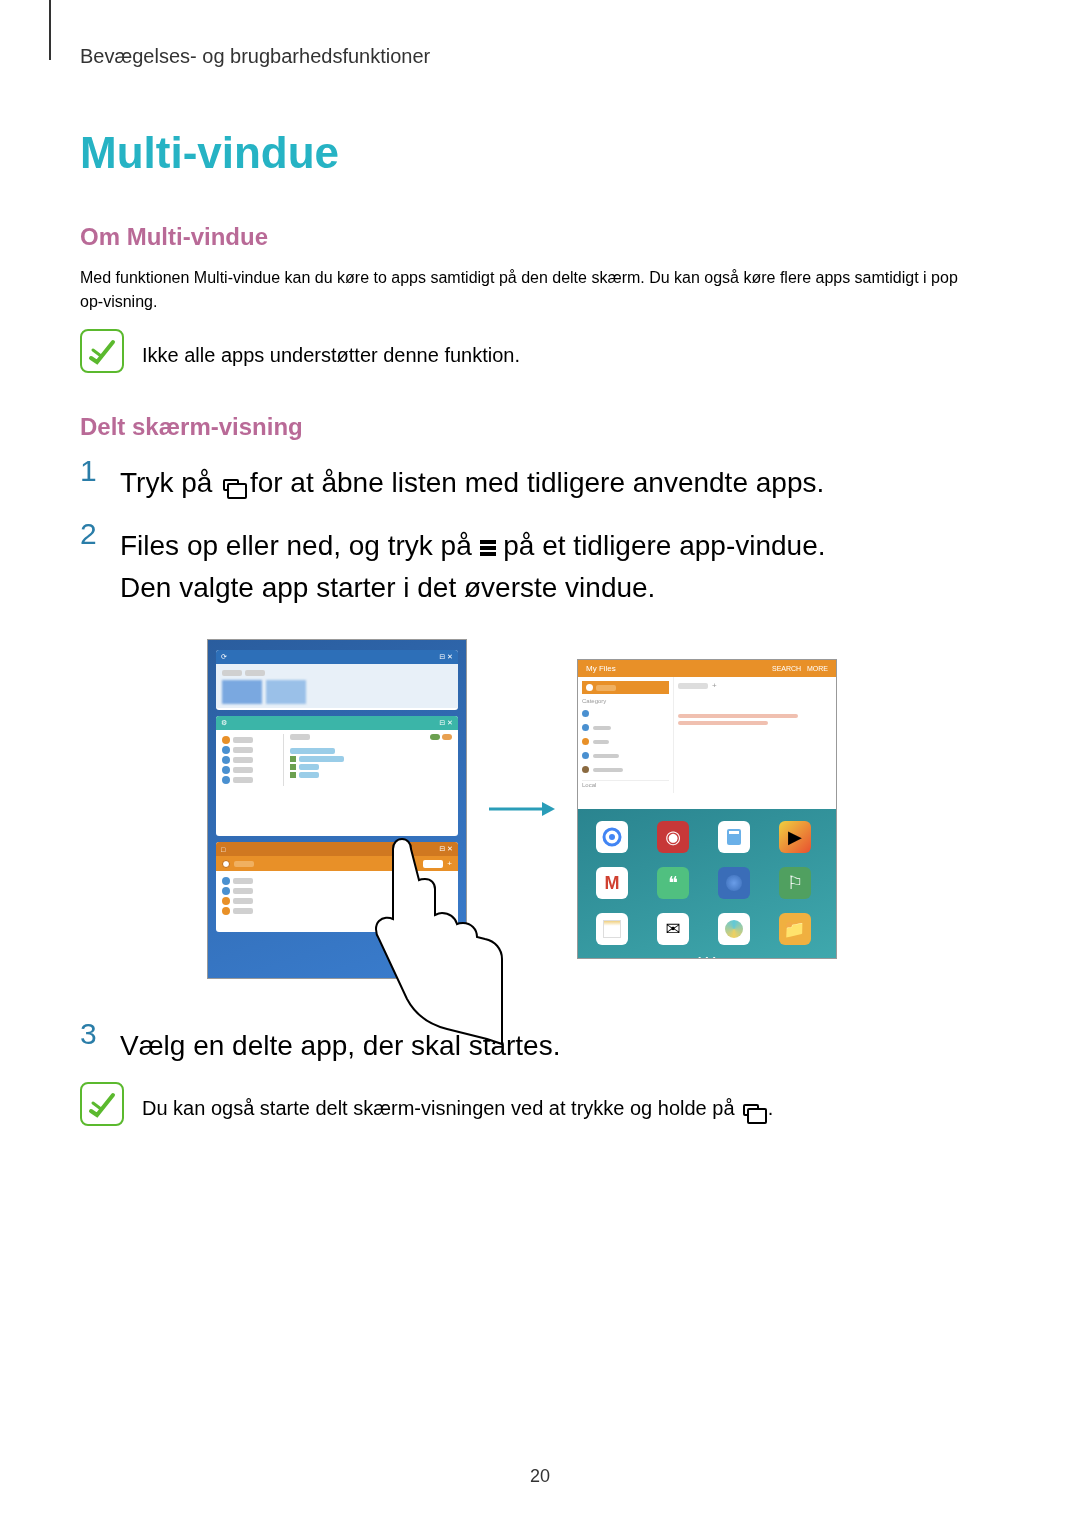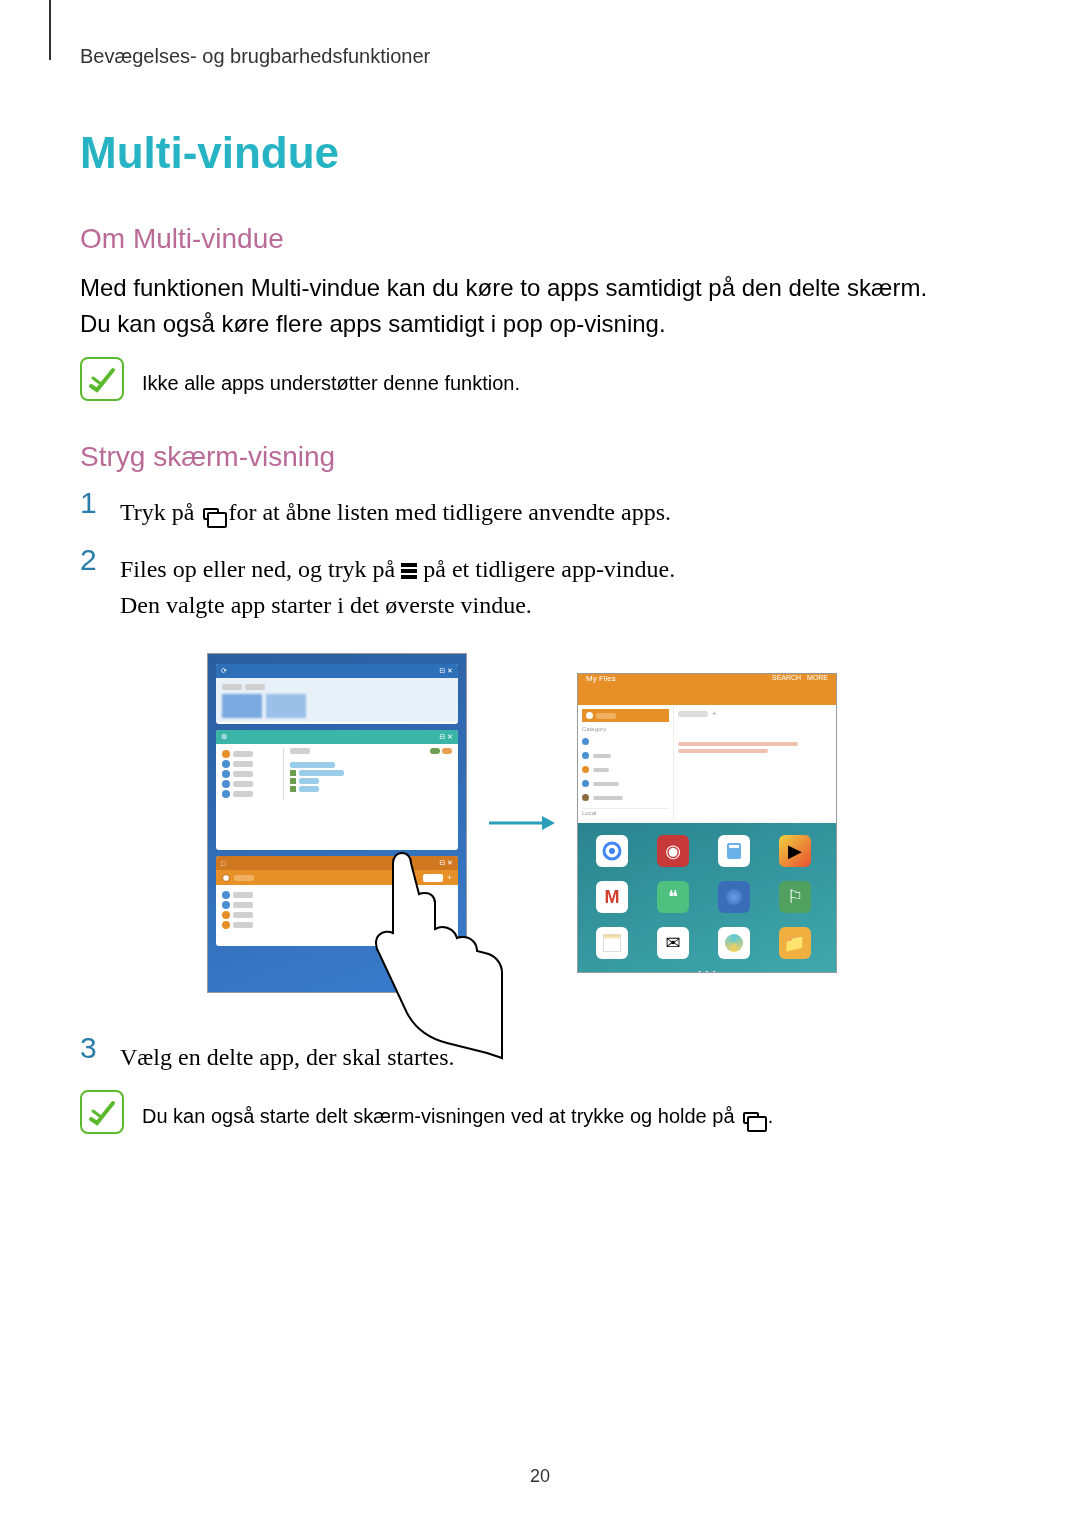--- a/index.html
+++ b/index.html
@@ -27,27 +27,27 @@
       color: #333;
       margin-bottom: 60px;
     }
     .title {
       font-size: 44px;
       font-weight: bold;
       color: #26b3c4;
       margin-bottom: 45px;
     }
     .section-heading {
-      font-size: 28px;
-      font-weight: normal;
+      font-size: 24px;
+      font-weight: bold;
       color: #b96a97;
       margin-bottom: 15px;
     }
     .body-text {
-      font-size: 24px;
+      font-size: 16px;
       line-height: 1.5;
       color: #000;
       margin-bottom: 15px;
     }
     .note-row {
       display: flex;
       align-items: center;
       gap: 18px;
       margin: 15px 0 40px 0;
     }
@@ -75,25 +75,24 @@
     }
     .step-num {
       font-size: 30px;
       color: #2a7da8;
       font-weight: normal;
       line-height: 1;
       width: 28px;
       flex-shrink: 0;
     }
     .step-body {
-      font-size: 24px;
+      font-size: 28px;
       line-height: 1.5;
       flex: 1;
       padding-top: 6px;
-      font-family: Liberation Serif, serif;
     }
     .icon-inline {
       display: inline-flex;
       vertical-align: middle;
       width: 22px;
       height: 18px;
       justify-content: center;
       align-items: center;
     }
     .recent-icon {
@@ -213,22 +212,23 @@
       width: 32px;
       height: 32px;
       display: flex;
       align-items: center;
       justify-content: center;
       font-size: 18px;
       border-radius: 6px;
     }
     .myfiles-header {
       background: #e89028;
-      height: 31px;
-      display: flex;
+      height: 17px;
+      display: flex;
+      align-items: center;
       padding: 0 8px;
       color: #fff;
       font-size: 8px;
       justify-content: space-between;
     }
     .side-list {
       display: flex;
       flex-direction: column;
       gap: 3px;
     }
@@ -265,21 +265,21 @@
   <div class="note-row">
     <div class="note-icon">
       <svg viewBox="0 0 30 30">
         <path d="M4 22 L10 26 L26 6" stroke="#5bb92e" stroke-width="4" fill="none" stroke-linecap="round"></path>
         <path d="M6 14 L14 20" stroke="#5bb92e" stroke-width="3" fill="none" stroke-linecap="round"></path>
       </svg>
     </div>
     <div class="note-text">Ikke alle apps understøtter denne funktion.</div>
   </div>
 
-  <h2 class="section-heading">Stryg skærm-visning</h2>
+  <h2 class="section-heading">Delt skærm-visning</h2>
 
   <div class="numbered-item">
     <div class="step-num">1</div>
     <div class="step-body">
       <span>Tryk på </span>
       <span class="icon-inline">
           <span class="recent-icon"></span>
         </span>
       <span> for at åbne listen med tidligere anvendte apps.</span>
     </div>

